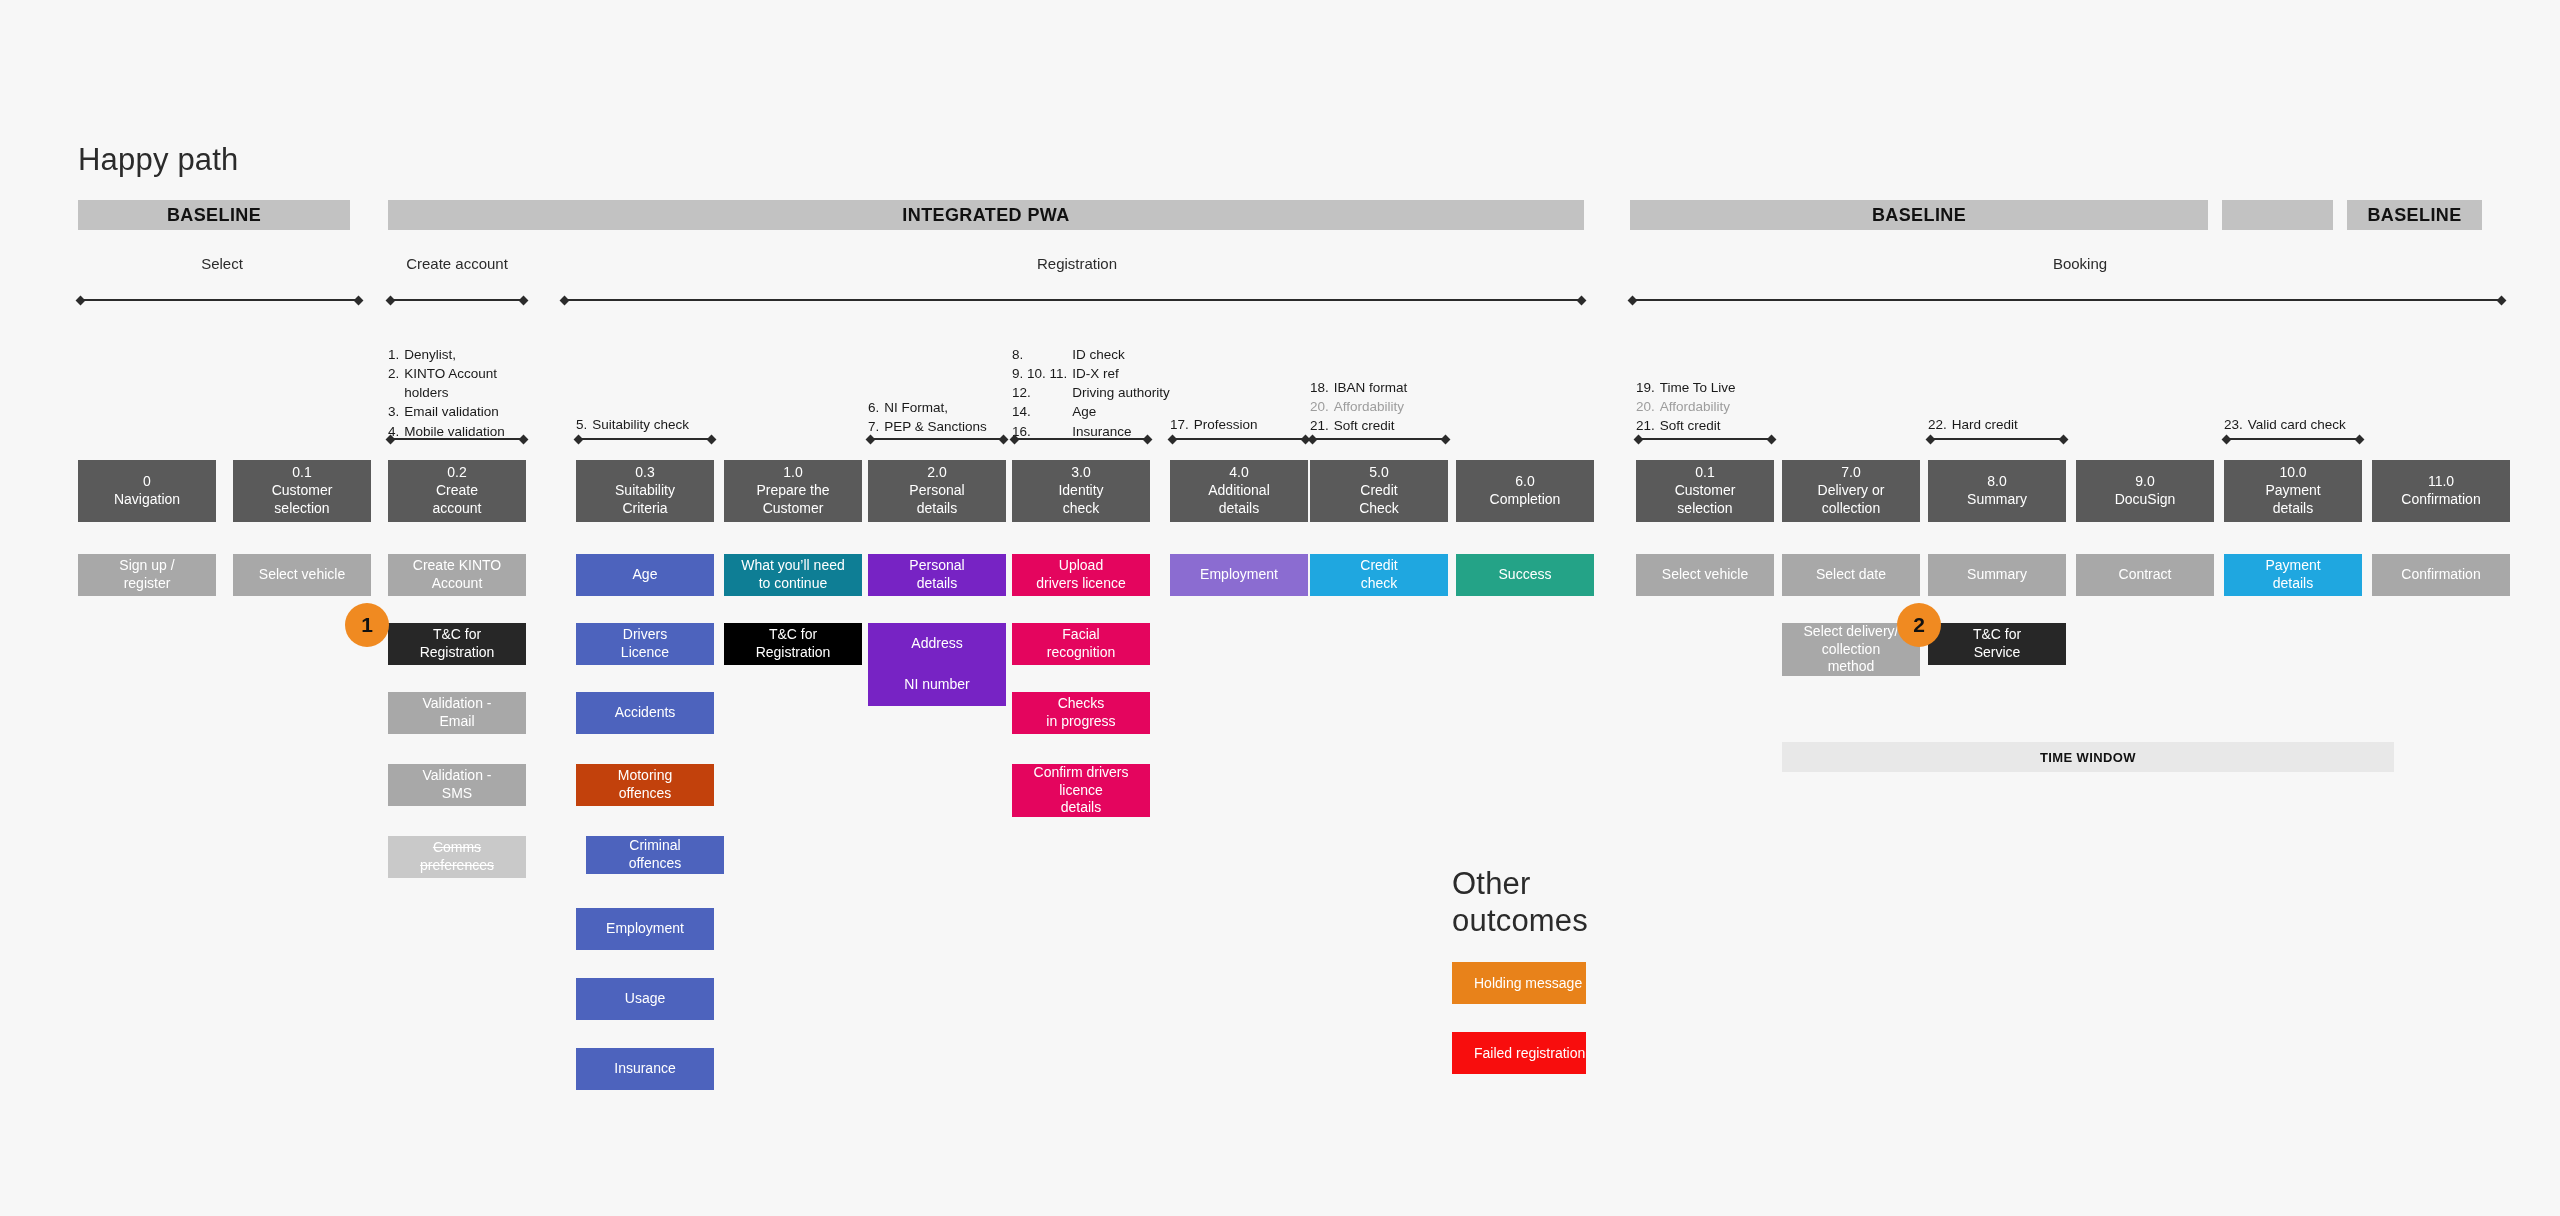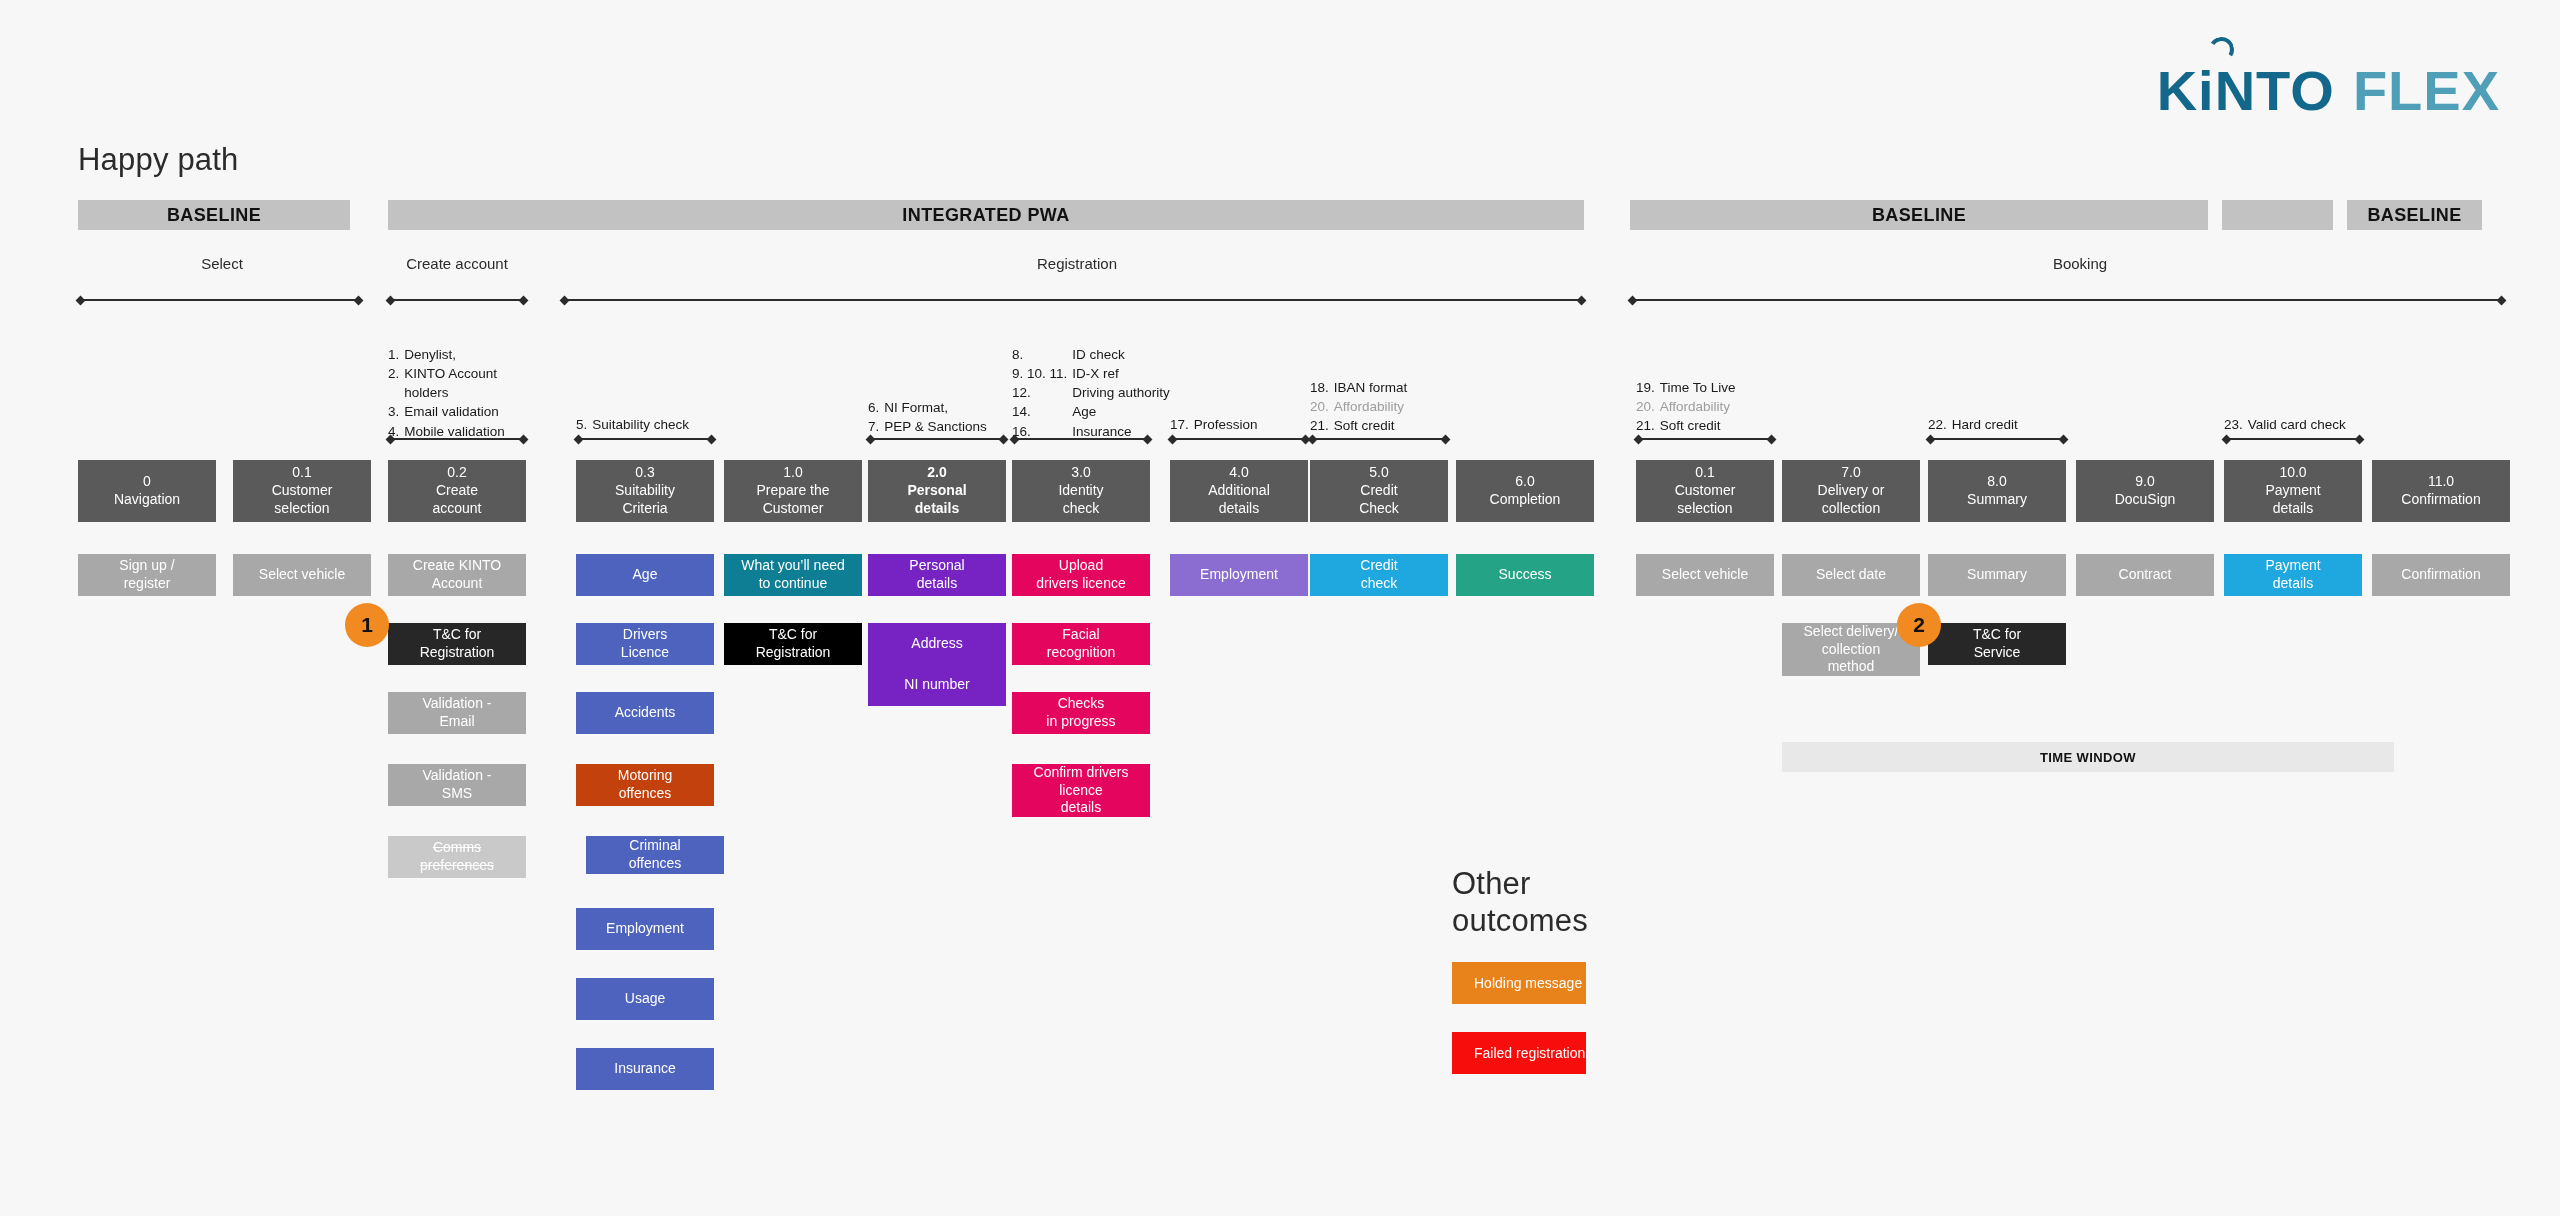--- a/index.html
+++ b/index.html
@@ -157,25 +157,20 @@
     box-sizing: border-box;
     color: #fff;
     font-size: 14px;
   }
 </style>
 </head>
 <body>
 
 <div class="canvas">
 
-  <div id="logo">
-    <span class="kinto">KiNTO</span>
-    <span class="hook"></span>
-    <span class="flex">FLEX</span>
-  </div>
 
   <div class="big-title" id="happy-path-title">Happy path</div>
   <div class="big-title" id="other-outcomes-title" style="white-space: pre-line;">Other
 outcomes</div>
 
   <div id="bands-layer">
       <div class="band" style="left: 78px; top: 200px; width: 272px; background: rgb(194, 194, 194);">BASELINE</div>
       <div class="band" style="left: 388px; top: 200px; width: 1196px; background: rgb(194, 194, 194);">INTEGRATED PWA</div>
       <div class="band" style="left: 1630px; top: 200px; width: 578px; background: rgb(194, 194, 194);">BASELINE</div>
       <div class="band" style="left: 2222px; top: 200px; width: 111px; background: rgb(194, 194, 194);"></div>
@@ -249,21 +244,21 @@
       <div class="card" style="left: 576px; top: 908px; width: 138px; height: 42px; background: rgb(77, 99, 189);">Employment</div>
       <div class="card" style="left: 576px; top: 978px; width: 138px; height: 42px; background: rgb(77, 99, 189);">Usage</div>
       <div class="card" style="left: 576px; top: 1048px; width: 138px; height: 42px; background: rgb(77, 99, 189);">Insurance</div>
       <div class="card" style="left: 724px; top: 460px; width: 138px; height: 62px; background: rgb(90, 90, 90);">1.0
 Prepare the
 Customer</div>
       <div class="card" style="left: 724px; top: 554px; width: 138px; height: 42px; background: rgb(14, 126, 149);">What you’ll need
 to continue</div>
       <div class="card" style="left: 724px; top: 623px; width: 138px; height: 42px; background: rgb(0, 0, 0);">T&amp;C for
 Registration</div>
-      <div class="card" style="left: 868px; top: 460px; width: 138px; height: 62px; background: rgb(90, 90, 90); font-weight: bold;">2.0
+      <div class="card" style="left: 868px; top: 460px; width: 138px; height: 62px; background: rgb(90, 90, 90);">2.0
 Personal
 details</div>
       <div class="card" style="left: 868px; top: 554px; width: 138px; height: 42px; background: rgb(119, 35, 196);">Personal
 details</div>
       <div class="card" style="left: 868px; top: 623px; width: 138px; height: 42px; background: rgb(119, 35, 196);">Address</div>
       <div class="card" style="left: 868px; top: 664px; width: 138px; height: 42px; background: rgb(119, 35, 196);">NI number</div>
       <div class="card" style="left: 1012px; top: 460px; width: 138px; height: 62px; background: rgb(90, 90, 90);">3.0
 Identity
 check</div>
       <div class="card" style="left: 1012px; top: 554px; width: 138px; height: 42px; background: rgb(228, 5, 94);">Upload

